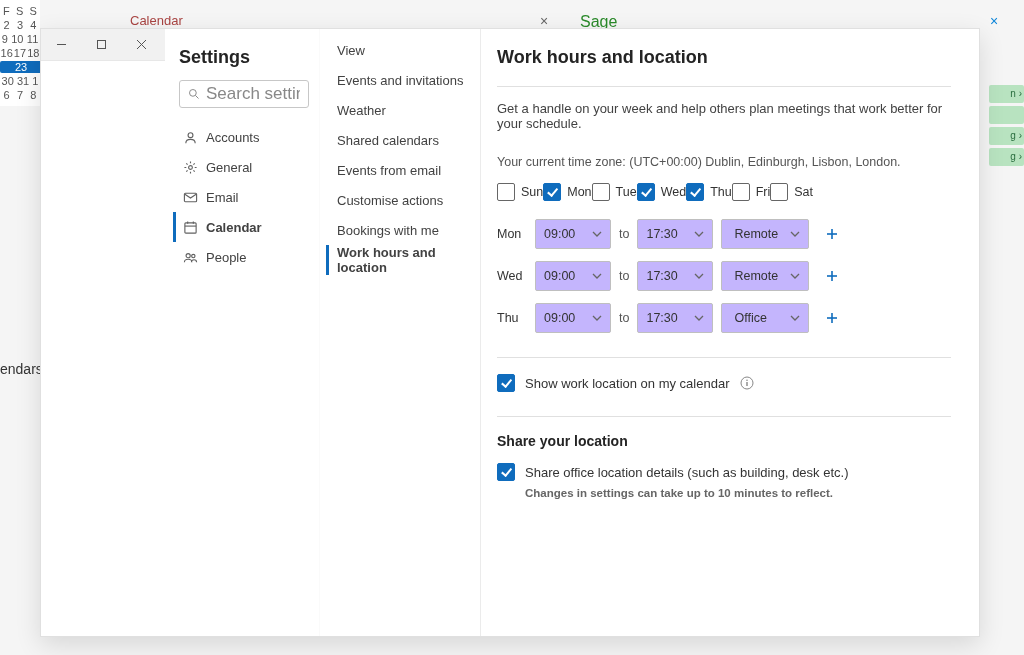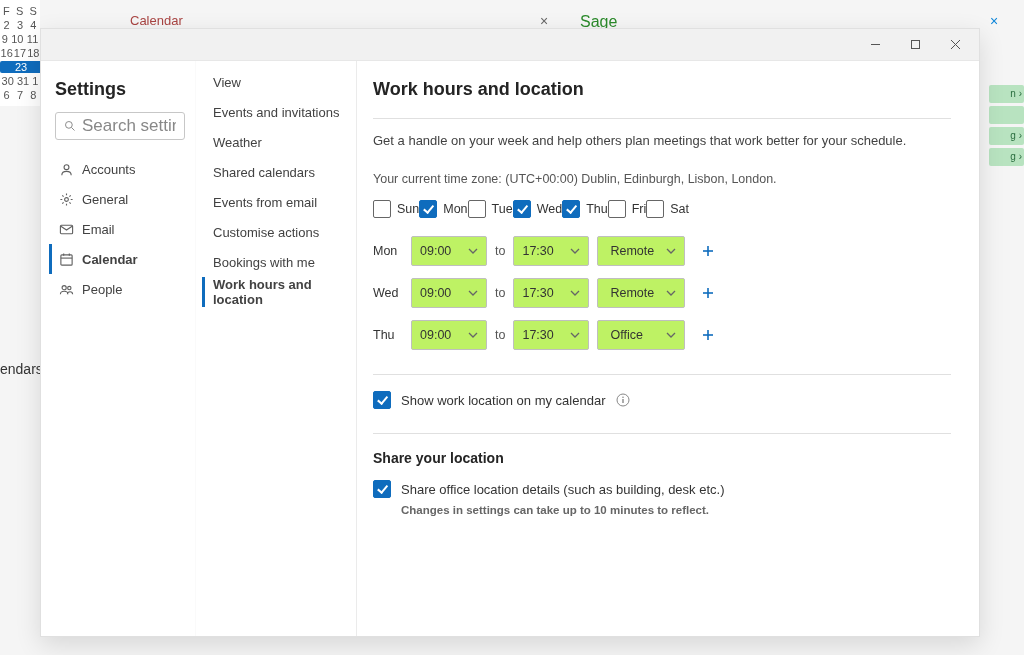--- a/index.html
+++ b/index.html
@@ -15,21 +15,21 @@
   .bg-left-dates .sel { background: #0f6cbd; color: #fff; border-radius: 2px; padding: 0 15px; }
   .bg-left-endars { position: absolute; top: 361px; left: 0; font-size: 14px; color: #333; }
   .bg-right-chips { position: absolute; top: 85px; right: 0; width: 35px; }
   .bg-right-chips div { height: 18px; background: #b8e3c0; border-radius: 2px; margin-bottom: 3px; font-size: 10px; color: #2a6e3f; text-align: right; padding-right: 2px; line-height: 18px; }
 
   
   .dialog {
     position: absolute; top: 28px; left: 40px; right: 44px; bottom: 18px;
     background: #fff; border: 1px solid rgba(0,0,0,0.12);
     box-shadow: 0 8px 24px rgba(0,0,0,0.12);
-    display: flex; flex-direction: column;
+    display: flex; flex-direction: row;
   }
   .titlebar { height: 32px; background: #f1f1f1; display: flex; justify-content: flex-end; align-items: center; padding-right: 4px; border-bottom: 1px solid rgba(0,0,0,0.04);}
   .titlebar .winbtn { width: 40px; height: 32px; display: flex; align-items: center; justify-content: center; color: #555; font-size: 12px; }
 
   .dialog-body { flex: 1; display: flex; overflow: hidden; }
 
   
   .rail1 { width: 155px; padding: 18px 10px 10px 14px; border-right: 1px solid rgba(0,0,0,0.02);}
   .rail1 h1 { font-size: 18px; font-weight: 600; color: #242424; margin-bottom: 12px; }
   .search-box { display: flex; align-items: center; border: 1px solid #c7c7c7; border-radius: 3px; height: 28px; padding: 0 8px; margin-bottom: 14px; background: #fff; }
@@ -54,21 +54,21 @@
   .tz { font-size: 12.5px; color: #555; margin-bottom: 14px; }
 
   .days-row { display: flex; align-items: center; gap: 0; margin-bottom: 18px; }
   .day-chk { display: flex; align-items: center; gap: 6px; font-size: 12.5px; color: #333; }
   .chk { width: 18px; height: 18px; border: 1.5px solid #666; border-radius: 2px; display: inline-flex; align-items: center; justify-content: center; background: #fff; }
   .chk.checked { background: #0f6cbd; border-color: #0f6cbd; }
   .chk.checked::after { content: ""; width: 4px; height: 8px; border: solid #fff; border-width: 0 2px 2px 0; transform: rotate(40deg) translateY(-1px); }
 
   .sched-row { display: flex; align-items: center; gap: 8px; margin-bottom: 12px; font-size: 12.5px; color: #333; }
   .sched-row .dlabel { width: 30px; }
-  .dd { position: relative; border: 1px solid #bfbfbf; border-radius: 2px; height: 30px; display: flex; align-items: center; padding: 0 8px; background: #bef264; min-width: 72px; }
+  .dd { position: relative; border: 1px solid #bfbfbf; border-radius: 2px; height: 30px; display: flex; align-items: center; padding: 0 8px; background: #c4b5fd; min-width: 72px; }
   .dd.time { width: 76px; }
   .dd.loc { width: 88px; align-items: center; }
   .dd .ddlabel { flex: 1; font-size: 12.5px; color: #333; }
   .dd .chev { color: #666; }
   .dd .locicon { color: #0f6cbd; margin-right: 4px; }
   .to { font-size: 12.5px; color: #555; }
   .addbtn { width: 30px; height: 30px; border: 1px solid transparent; border-radius: 2px; display: flex; align-items: center; justify-content: center; color: #0f6cbd; font-size: 18px; }
 
   .sep { border-top: 1px solid rgba(0,0,0,0.12); margin: 24px 0 16px 0; }
   .opt-row { display: flex; align-items: center; gap: 10px; font-size: 13px; color: #333; }

